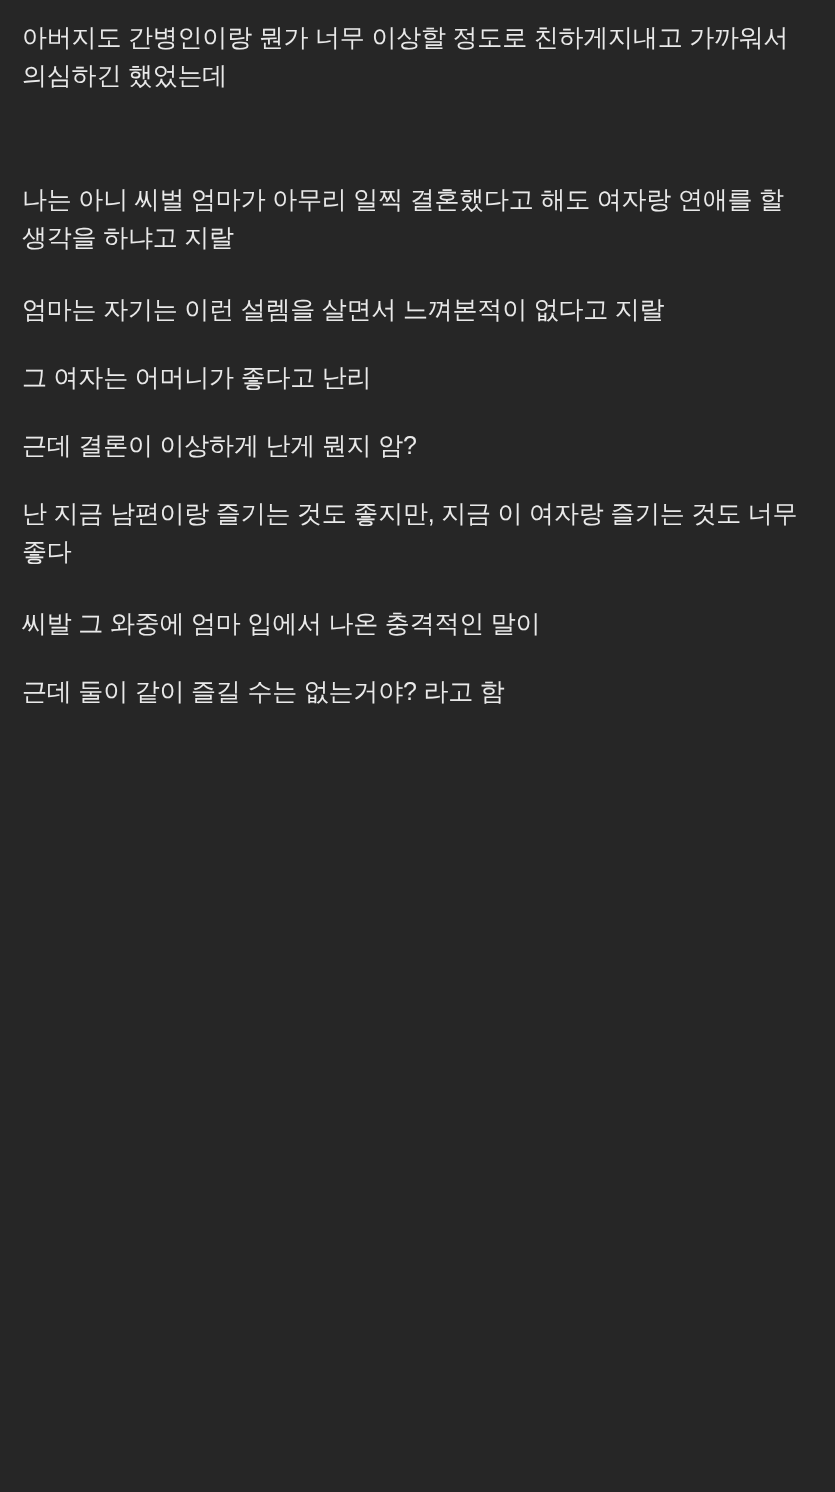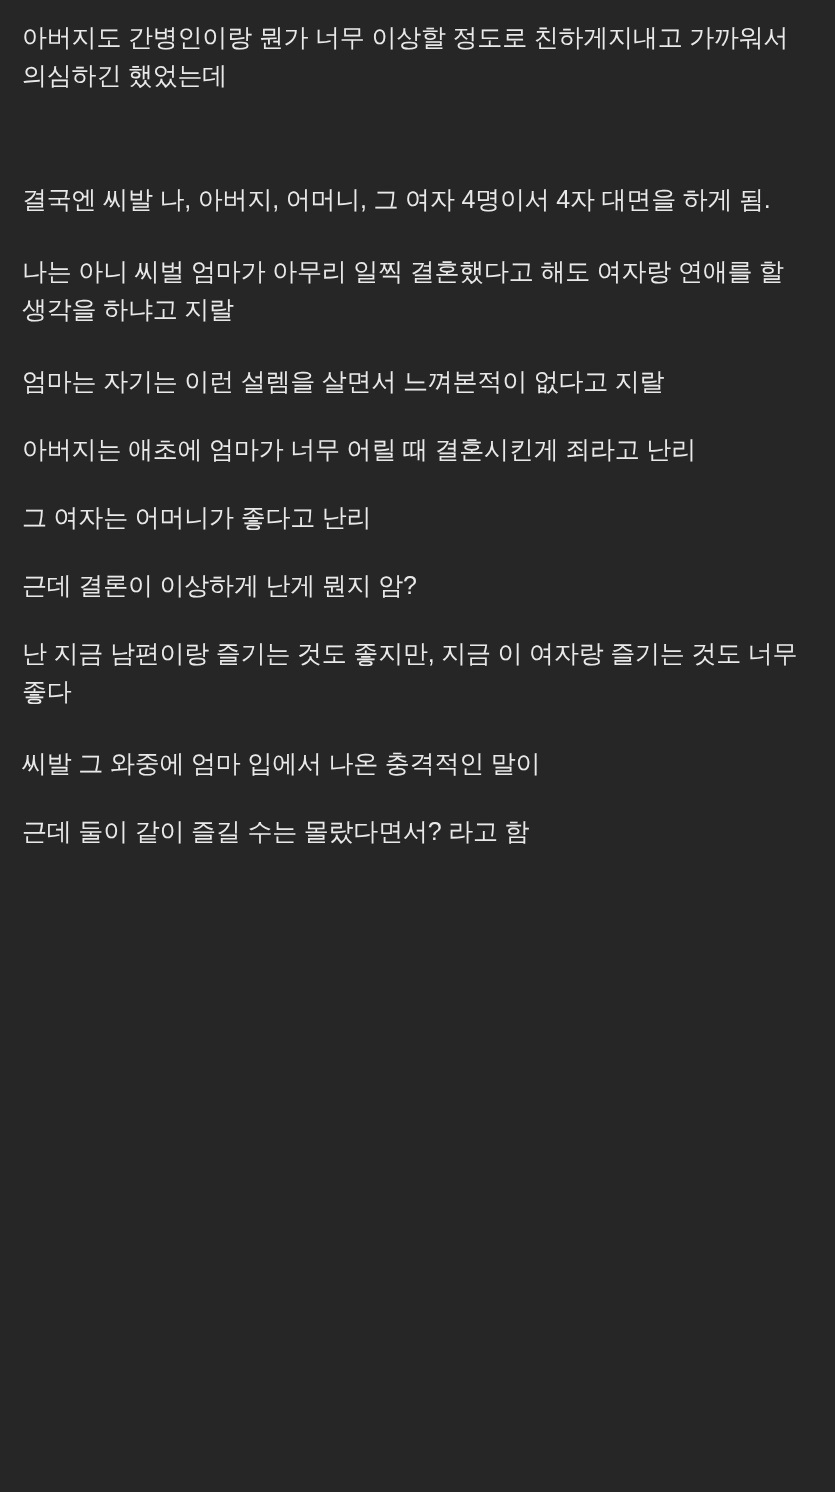--- a/index.html
+++ b/index.html
@@ -38,22 +38,20 @@
   }
   .para:last-child {
     margin-bottom: 0;
   }
 </style>
 </head>
 <body>
 
 <div id="post">
   <p class="para gap-big">아버지도 간병인이랑 뭔가 너무 이상할 정도로 친하게지내고 가까워서 의심하긴 했었는데</p>
-  <p class="para">결국엔 씨발 나, 아버지, 어머니, 그 여자 4명이서 4자 대면을 하게 됨.</p>
   <p class="para">나는 아니 씨벌 엄마가 아무리 일찍 결혼했다고 해도 여자랑 연애를 할 생각을 하냐고 지랄</p>
   <p class="para tight">엄마는 자기는 이런 설렘을 살면서 느껴본적이 없다고 지랄</p>
-  <p class="para tight">아버지는 애초에 엄마가 너무 어릴 때 결혼시킨게 죄라고 난리</p>
   <p class="para tight">그 여자는 어머니가 좋다고 난리</p>
   <p class="para tight">근데 결론이 이상하게 난게 뭔지 암?</p>
   <p class="para">난 지금 남편이랑 즐기는 것도 좋지만, 지금 이 여자랑 즐기는 것도 너무 좋다</p>
   <p class="para tight">씨발 그 와중에 엄마 입에서 나온 충격적인 말이</p>
-  <p class="para tight">근데 둘이 같이 즐길 수는 몰랐다면서? 라고 함</p>
+  <p class="para tight">근데 둘이 같이 즐길 수는 없는거야? 라고 함</p>
 </div>
 
 </body></html>

